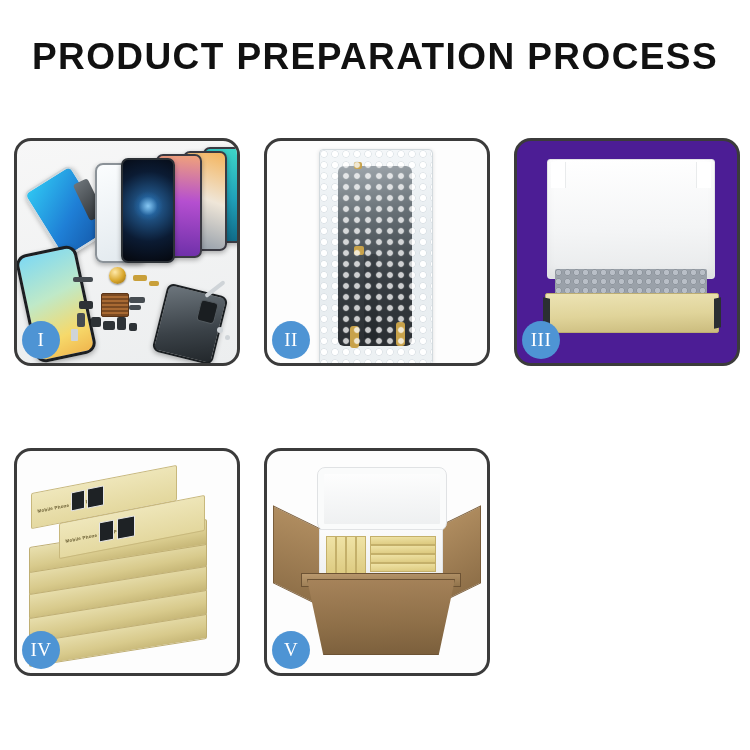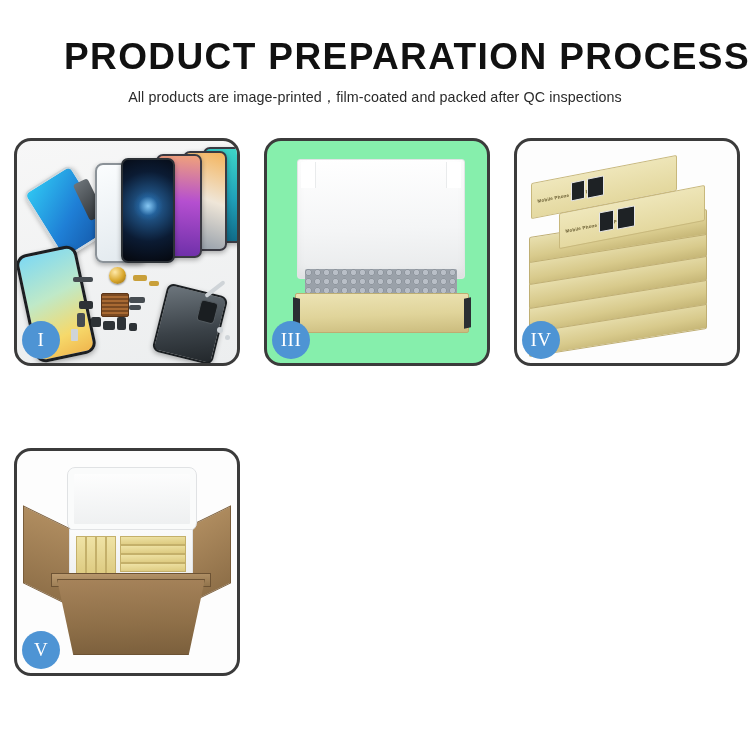--- a/index.html
+++ b/index.html
@@ -7,21 +7,21 @@
     width:750px;height:750px;background:#ffffff;
     font-family:"Liberation Sans", sans-serif;
     overflow:hidden;
   }
   .page{position:relative;width:750px;height:750px;}
 
   
   .header{padding-top:38px;text-align:center;}
   .title{
     font-size:37px;letter-spacing:1.4px;color:#111;
-    font-weight:700;line-height:1.05;white-space:nowrap;text-align:right;
+    font-weight:700;line-height:1.05;white-space:nowrap;
   }
   .subtitle{
     margin-top:11px;font-size:14.3px;color:#2a2a2a;
     letter-spacing:.1px;white-space:nowrap;
   }
 
   
   .grid{
     position:absolute;left:14px;top:138px;
     width:722px;
@@ -150,21 +150,21 @@
   }
   .bag .gold{position:absolute;background:#c8a24a;border-radius:2px;}
   .bag .ov{
     position:absolute;inset:0;border-radius:4px;
     background:
       radial-gradient(circle at 4px 4px,rgba(255,255,255,.75) 2.4px,rgba(255,255,255,.12) 3.3px,transparent 4px) 0 0/11px 11px;
     pointer-events:none;
   }
 
   
-  .p3{background:#86efac;}
+  .p3{background:#4c1d95;}
   .foam-lid{
     position:absolute;left:30px;top:18px;width:166px;height:118px;
     background:linear-gradient(178deg,#ffffff 0%,#f4f5f6 58%,#e7e9ea 100%);
     border:1px solid #e2e4e6;border-radius:3px;
     box-shadow:inset 0 -6px 10px rgba(0,0,0,.04);
   }
   .foam-lid:before{
     content:"";position:absolute;left:3px;top:2px;width:14px;height:26px;
     background:#fff;border-right:1px solid #e9ebec;
   }
@@ -268,21 +268,20 @@
   .seam{position:absolute;background:rgba(120,95,62,.55);}
   .tape{position:absolute;background:rgba(150,122,84,.75);border-radius:1px;}
 </style>
 </head>
 <body>
 
 <div class="page">
 
   <div class="header">
     <div class="title">PRODUCT PREPARATION PROCESS</div>
-    <div class="subtitle">All products are image-printed，film-coated and packed after QC inspections</div>
   </div>
 
   <div class="grid">
 
     <div class="panel p1">
       <div class="stage">
         <div class="ph ph-blue"></div>
         <div class="ph ph-teal"></div>
         <div class="ph ph-orange"></div>
         <div class="ph ph-purple"></div>
@@ -304,20 +303,34 @@
         <div class="prt l" style="left:112px;top:156px;width:16px;height:6px;"></div>
         <div class="prt l" style="left:112px;top:164px;width:12px;height:5px;"></div>
         <div class="prt" style="left:112px;top:182px;width:8px;height:8px;"></div>
         <div class="prt w" style="left:200px;top:186px;width:6px;height:6px;border-radius:50%;"></div>
         <div class="prt w" style="left:208px;top:194px;width:5px;height:5px;border-radius:50%;"></div>
         <div class="prt w" style="left:186px;top:146px;width:24px;height:4px;transform:rotate(-38deg);"></div>
       </div>
       <div class="badge">I</div>
     </div>
 
+    <div class="panel p2">
+      <div class="stage">
+        <div class="bag">
+          <div class="scr"></div>
+          <div class="flex-tail"></div>
+          <div class="gold" style="left:34px;top:12px;width:8px;height:7px;"></div>
+          <div class="gold" style="left:34px;top:96px;width:10px;height:9px;"></div>
+          <div class="gold" style="left:30px;top:176px;width:9px;height:22px;border-radius:3px;"></div>
+          <div class="gold" style="left:76px;top:172px;width:9px;height:24px;border-radius:3px;"></div>
+          <div class="ov"></div>
+        </div>
+      </div>
+      <div class="badge">II</div>
+    </div>
 
     <div class="panel p3">
       <div class="stage">
         <div class="foam-lid"></div>
         <div class="bw-fill"></div>
         <div class="box-yl"></div>
       </div>
       <div class="badge">III</div>
     </div>
 

